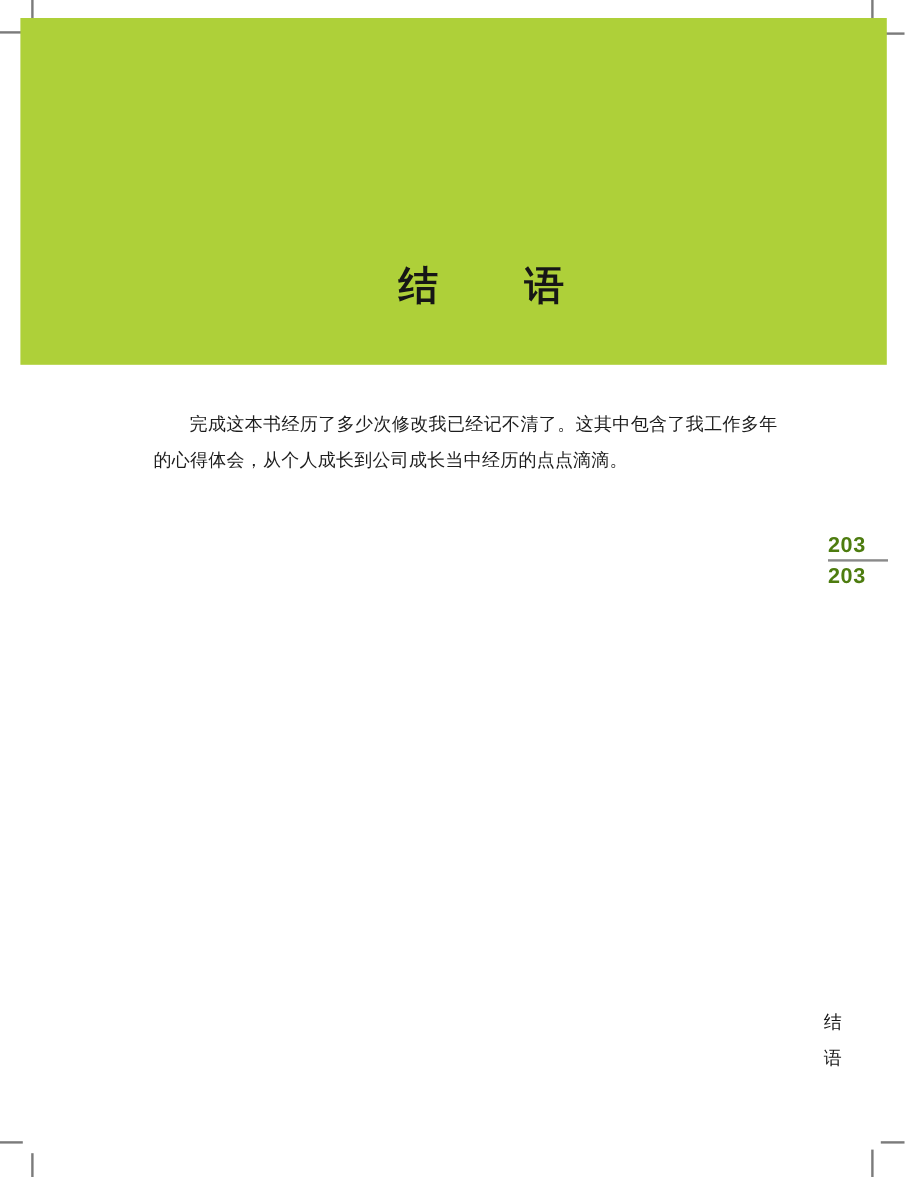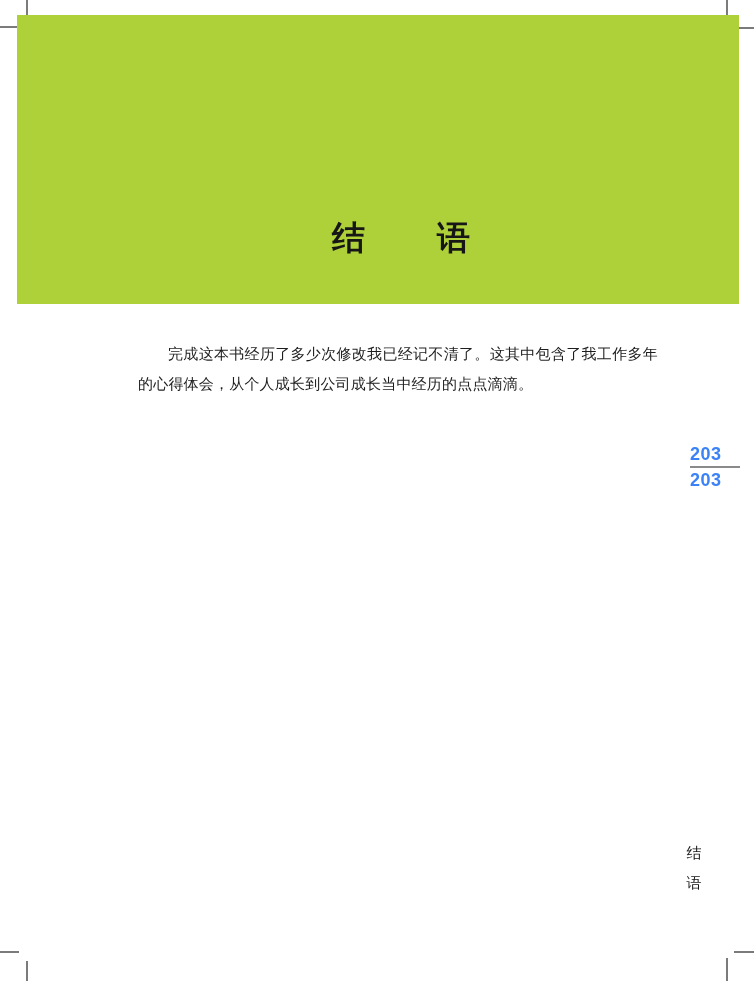--- a/index.html
+++ b/index.html
@@ -39,21 +39,21 @@
     font-family: "Liberation Sans", "DejaVu Sans", sans-serif;
     font-size: 33px;
     font-weight: 600;
     line-height: 1;
     color: #161616;
   }
 
   
   .body-text {
     position: absolute;
-    left: 138px; top: 339px;
+    left: 128px; top: 339px;
     width: 520px;
     color: var(--text-color, #1d1d1d);
     font-size: 15px;
     line-height: 30px;
     letter-spacing: 0.2px;
   }
   .body-text p {
     text-indent: 2em;
     text-align: justify;
     text-justify: inter-ideograph;
@@ -62,21 +62,21 @@
   
   .page-indicator {
     position: absolute;
     left: 690px; top: 444px;
     width: 50px;
     font-family: "Liberation Sans", "DejaVu Sans", sans-serif;
     font-weight: bold;
     font-size: 18px;
     line-height: 21px;
     letter-spacing: 0.5px;
-    color: #3b82f6;
+    color: #4d7c0f;
   }
   .page-indicator .divider {
     height: 0;
     border-top: 2px solid var(--divider-color, #8a8a8a);
     margin: 1px 0 2px 0;
   }
 
   
   .side-caption {
     position: absolute;

